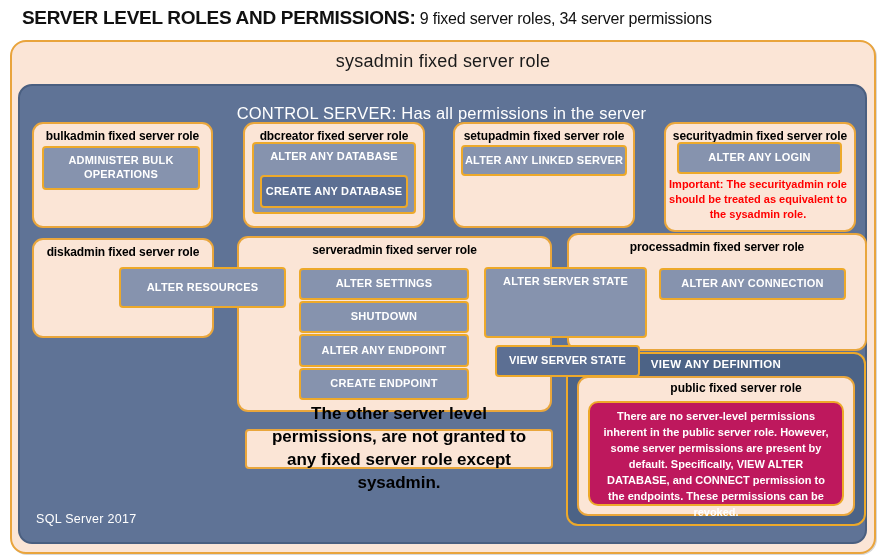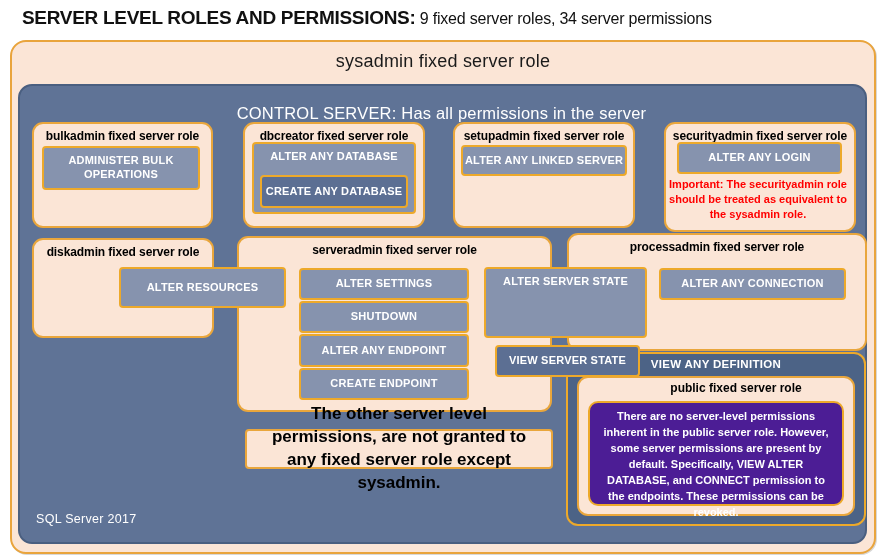--- a/index.html
+++ b/index.html
@@ -192,21 +192,21 @@
     text-align: center;
     padding-top: 3px;
     color: #000000;
     font-size: 12px;
     font-weight: bold;
     padding-left: 40px;
   }
   .public-desc {
     position: absolute;
     left: 9px; right: 9px; top: 23px; bottom: 8px;
-    background: #4c1d95;
+    background: #be185d;
     border: 2px solid #EDA92A;
     border-radius: 10px;
     color: #ffffff;
     font-size: 11px;
     font-weight: bold;
     text-align: center;
     line-height: 1.45;
     padding: 6px 8px;
     box-sizing: border-box;
   }

